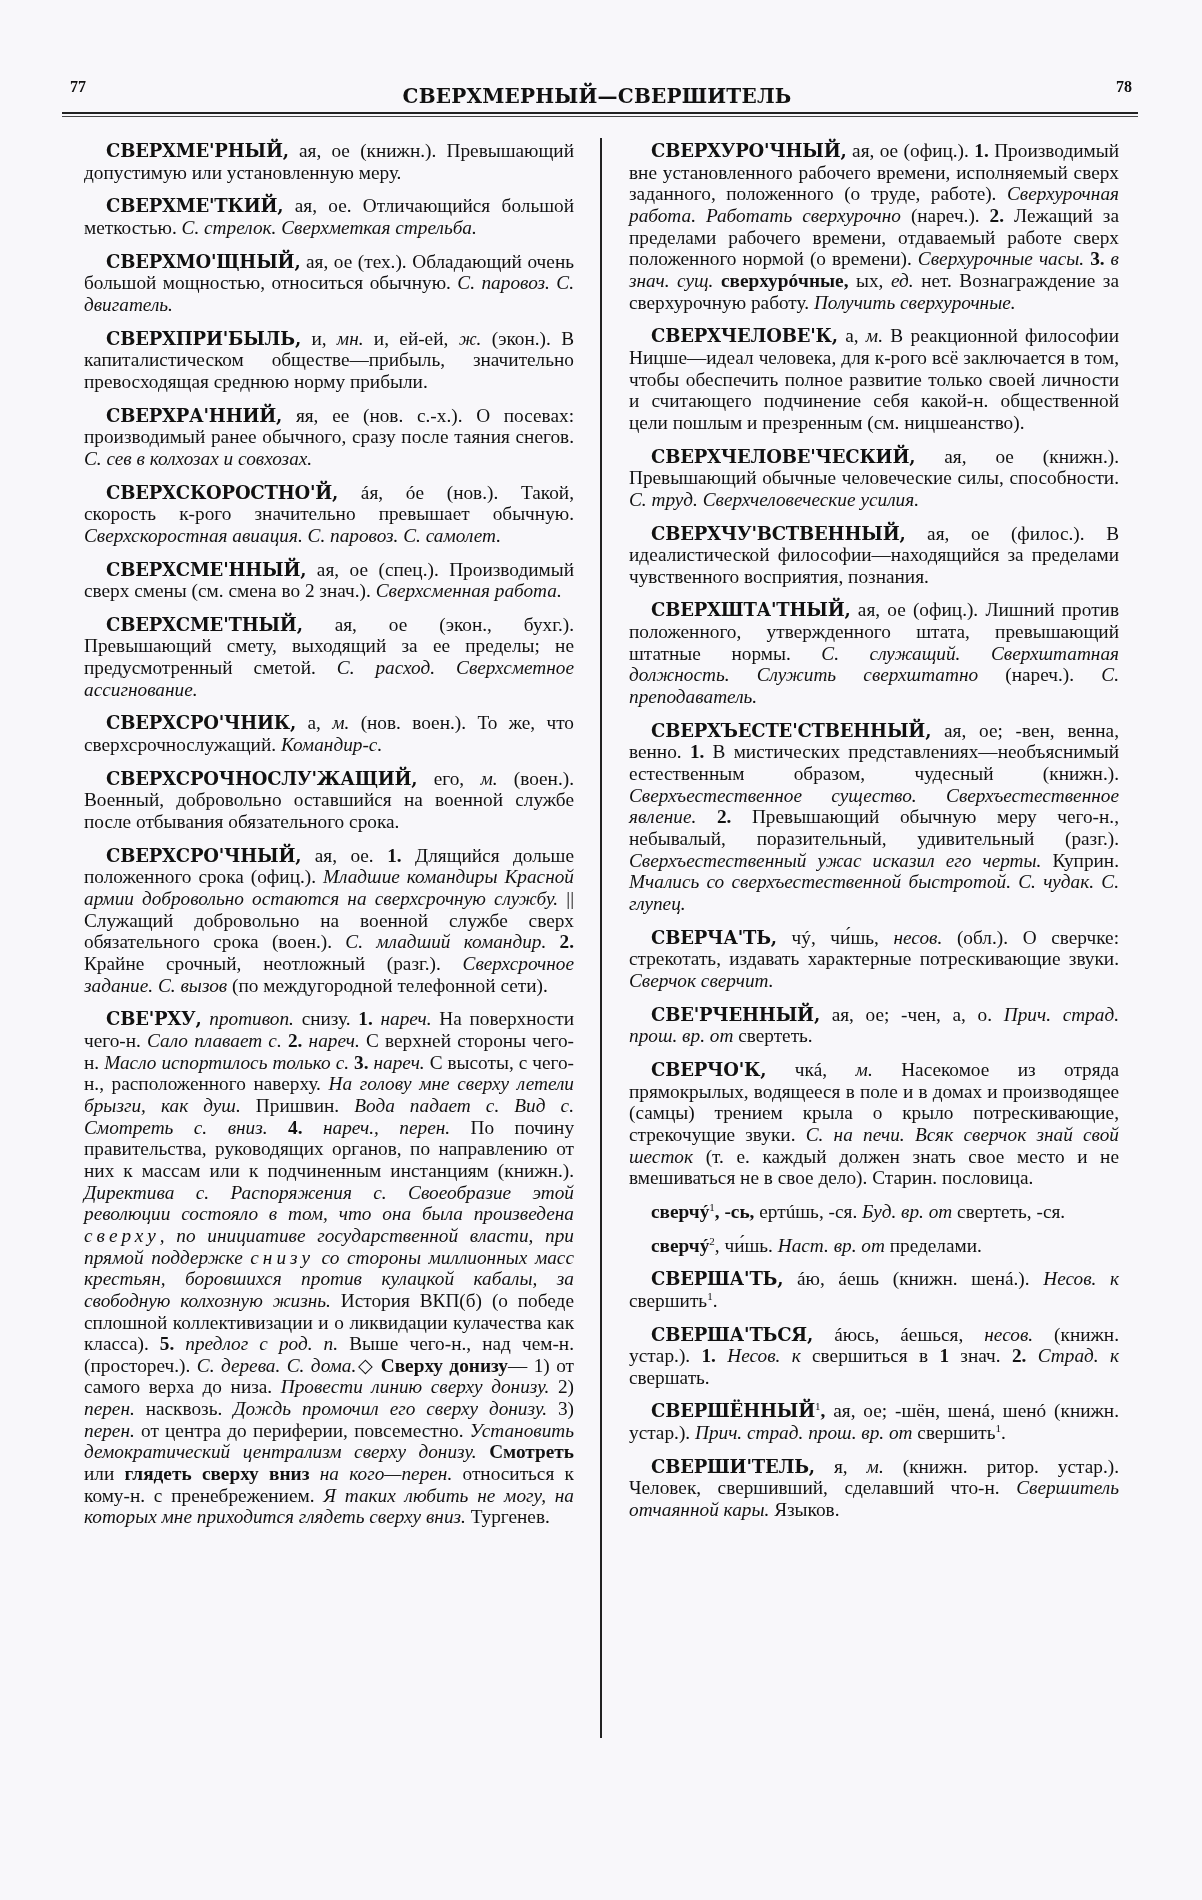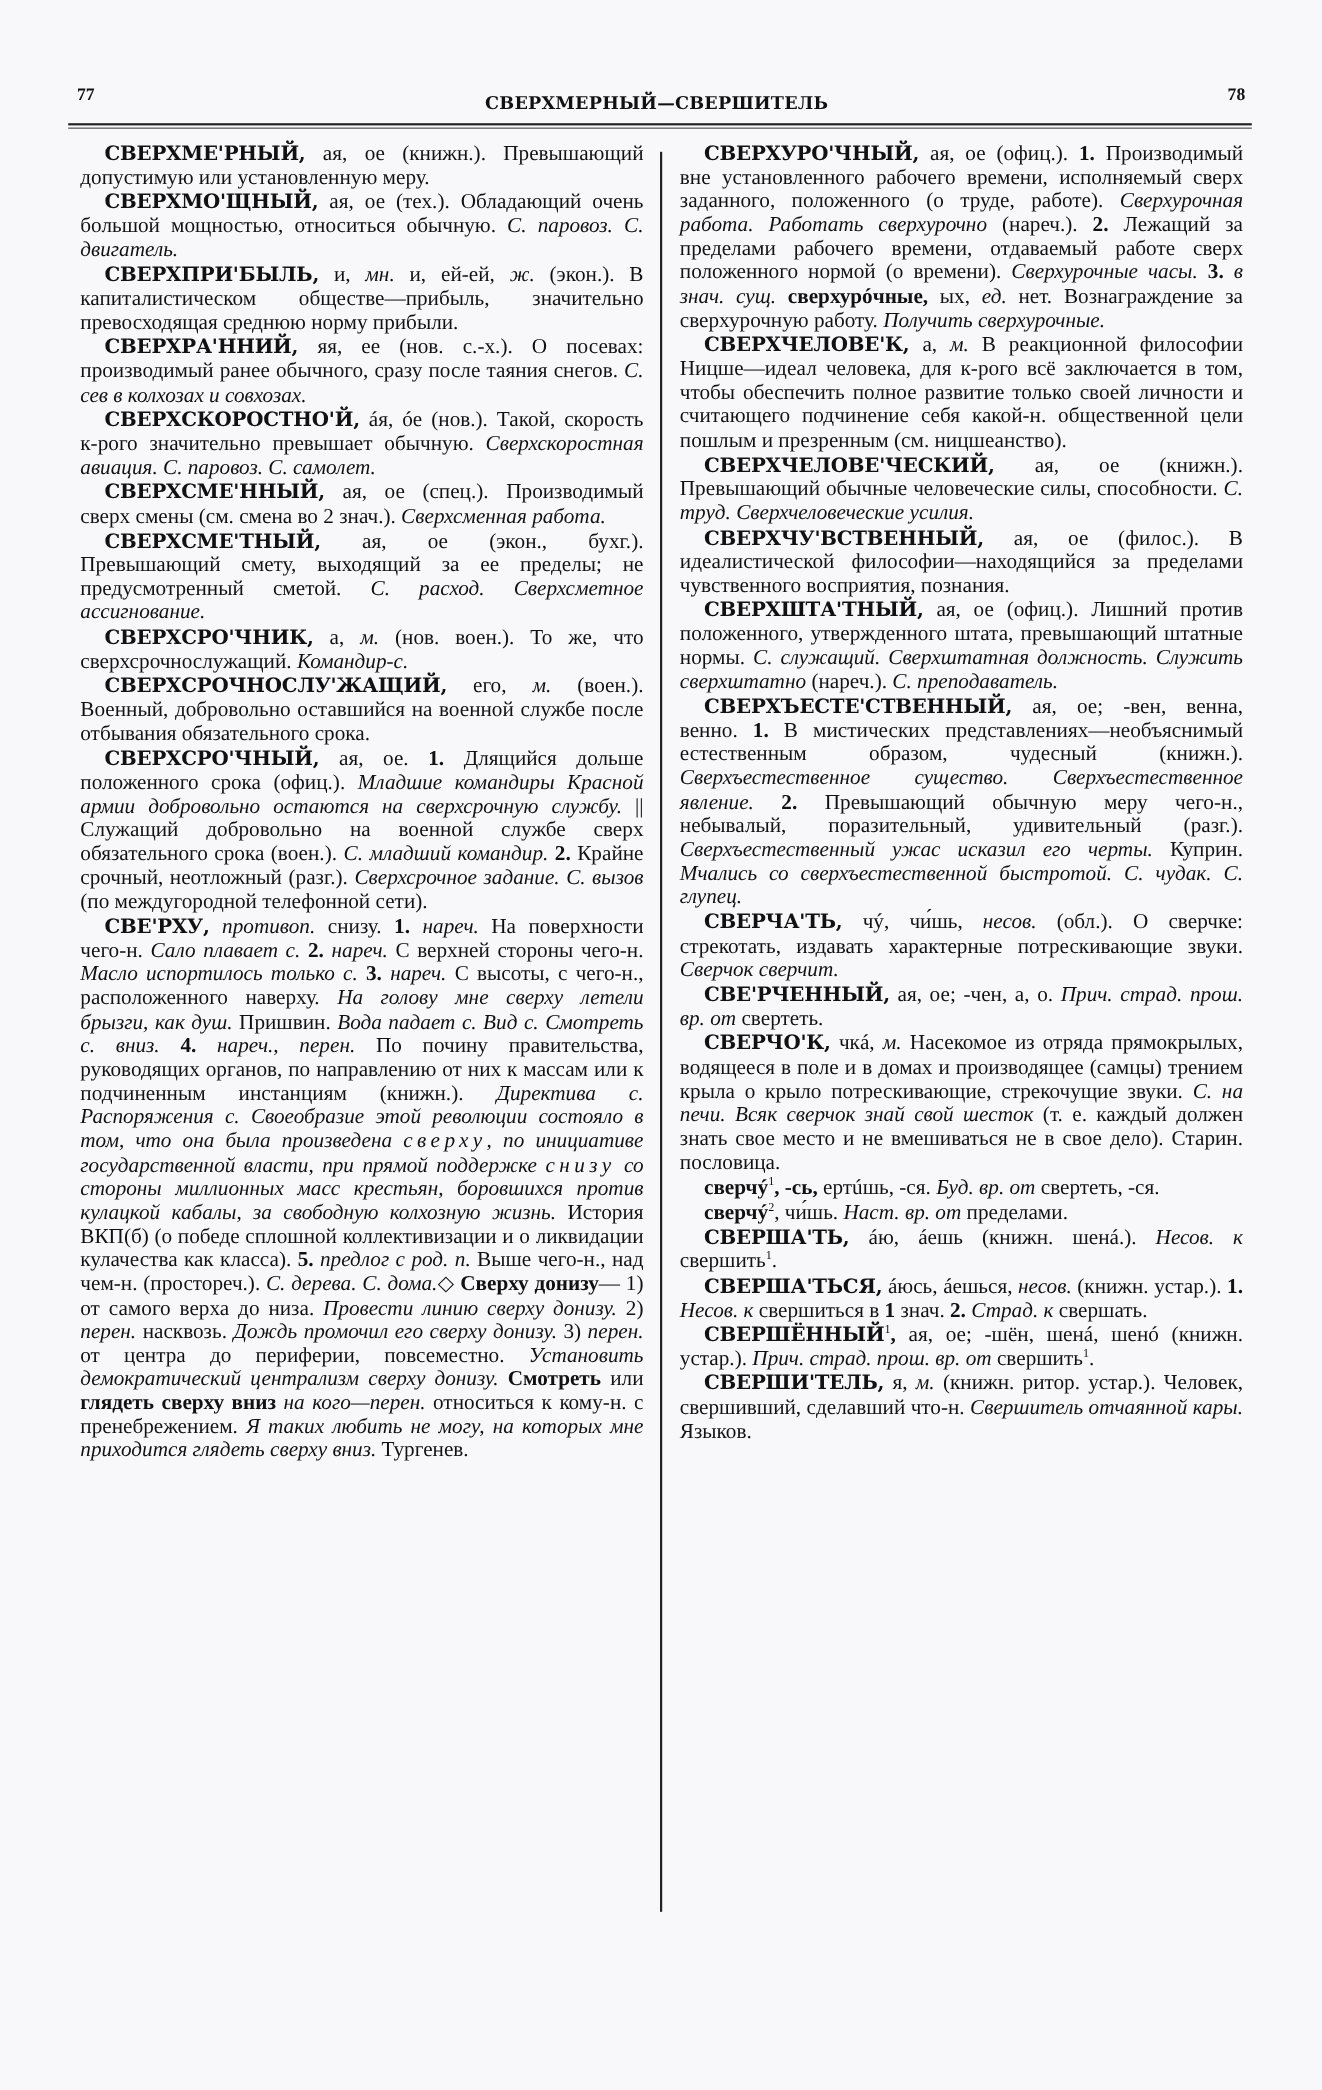--- a/index.html
+++ b/index.html
@@ -15,60 +15,61 @@
     position: absolute; left: 62px; top: 74px; width: 1070px; height: 40px;
   }
   .page-num {
     position: absolute; top: 4px;
     font-family: "Liberation Serif", serif; font-weight: bold; font-size: 16px;
   }
   .page-num.left { left: 8px; }
   .page-num.right { right: 0px; }
   .running-head {
     position: absolute; left: 0; right: 0; top: 10px; text-align: center;
-    font-family: "DejaVu Serif", serif; font-weight: bold; font-size: 16px; letter-spacing: 0.2px;
+    font-family: "DejaVu Serif", serif; font-weight: bold; font-size: 20px; letter-spacing: 0.2px;
   }
   .rule {
     position: absolute; left: 0; right: -6px; top: 38px; height: 0;
     border-top: 2px solid #222; 
   }
   .rule2 {
     position: absolute; left: 0; right: -6px; top: 42px; height: 0;
     border-top: 1px solid #444;
   }
   .column {
     position: absolute; top: 128px;
     font-size: 19.3px; line-height: 21.65px;
     text-align: justify; hyphens: manual;
   }
   .column.left { left: 72px; width: 514px; }
   .column.right { left: 617px; width: 514px; }
   .divider {
     position: absolute; left: 600px; top: 138px; width: 2px; height: 1600px; background: #222;
   }
-  .entry { margin: 1px; text-indent: 22px; }
+  .entry { margin: 12px; text-indent: 22px; }
   .hw { font-family: "DejaVu Serif", serif; font-weight: bold; font-size: 18px; letter-spacing: -0.2px; }
   .b { font-weight: bold; }
   i { font-style: italic; }
   .sp { letter-spacing: 4px; }
   sup { font-size: 11px; line-height: 0; }
 </style>
 </head>
 <body>
 
 <div class="page-header">
   <span class="page-num left">77</span>
   <span class="running-head">СВЕРХМЕРНЫЙ—СВЕРШИТЕЛЬ</span>
   <span class="page-num right">78</span>
   <div class="rule"></div>
   <div class="rule2"></div>
 </div>
 
 <div class="column left" id="col-left">
     <p class="entry"><span class="hw">СВЕРХМЕ'РНЫЙ,</span><span> ая, ое (книжн.). Превышающий допустимую или установленную меру.</span></p>
+    <p class="entry"><span class="hw">СВЕРХМЕ'ТКИЙ,</span><span> ая, ое. Отличающийся большой меткостью. </span><i>С. стрелок. Сверхметкая стрельба.</i></p>
     <p class="entry"><span class="hw">СВЕРХМО'ЩНЫЙ,</span><span> ая, ое (тех.). Обладающий очень большой мощностью, относиться обычную. </span><i>С. паровоз. С. двигатель.</i></p>
     <p class="entry"><span class="hw">СВЕРХПРИ'БЫЛЬ,</span><span> и, </span><i>мн.</i><span> и, ей-ей, </span><i>ж.</i><span> (экон.). В капиталистическом обществе—прибыль, значительно превосходящая среднюю норму прибыли.</span></p>
     <p class="entry"><span class="hw">СВЕРХРА'ННИЙ,</span><span> яя, ее (нов. с.-х.). О посевах: производимый ранее обычного, сразу после таяния снегов. </span><i>С. сев в колхозах и совхозах.</i></p>
     <p class="entry"><span class="hw">СВЕРХСКОРОСТНО'Й,</span><span> áя, óе (нов.). Такой, скорость к-рого значительно превышает обычную. </span><i>Сверхскоростная авиация. С. паровоз. С. самолет.</i></p>
     <p class="entry"><span class="hw">СВЕРХСМЕ'ННЫЙ,</span><span> ая, ое (спец.). Производимый сверх смены (см. смена во 2 знач.). </span><i>Сверхсменная работа.</i></p>
     <p class="entry"><span class="hw">СВЕРХСМЕ'ТНЫЙ,</span><span> ая, ое (экон., бухг.). Превышающий смету, выходящий за ее пределы; не предусмотренный сметой. </span><i>С. расход. Сверхсметное ассигнование.</i></p>
     <p class="entry"><span class="hw">СВЕРХСРО'ЧНИК,</span><span> а, </span><i>м.</i><span> (нов. воен.). То же, что сверхсрочнослужащий. </span><i>Командир-с.</i></p>
     <p class="entry"><span class="hw">СВЕРХСРОЧНОСЛУ'ЖАЩИЙ,</span><span> его, </span><i>м.</i><span> (воен.). Военный, добровольно оставшийся на военной службе после отбывания обязательного срока.</span></p>
     <p class="entry"><span class="hw">СВЕРХСРО'ЧНЫЙ,</span><span> ая, ое. </span><span class="b">1.</span><span> Длящийся дольше положенного срока (офиц.). </span><i>Младшие командиры Красной армии добровольно остаются на сверхсрочную службу.</i><span> || Служащий добровольно на военной службе сверх обязательного срока (воен.). </span><i>С. младший командир.</i><span> </span><span class="b">2.</span><span> Крайне срочный, неотложный (разг.). </span><i>Сверхсрочное задание. С. вызов</i><span> (по междугородной телефонной сети).</span></p>
     <p class="entry"><span class="hw">СВЕ'РХУ,</span><span> </span><i>противоп.</i><span> снизу. </span><span class="b">1.</span><span> </span><i>нареч.</i><span> На поверхности чего-н. </span><i>Сало плавает с.</i><span> </span><span class="b">2.</span><span> </span><i>нареч.</i><span> С верхней стороны чего-н. </span><i>Масло испортилось только с.</i><span> </span><span class="b">3.</span><span> </span><i>нареч.</i><span> С высоты, с чего-н., расположенного наверху. </span><i>На голову мне сверху летели брызги, как душ.</i><span> Пришвин. </span><i>Вода падает с. Вид с. Смотреть с. вниз.</i><span> </span><span class="b">4.</span><span> </span><i>нареч., перен.</i><span> По почину правительства, руководящих органов, по направлению от них к массам или к подчиненным инстанциям (книжн.). </span><i>Директива с. Распоряжения с. Своеобразие этой революции состояло в том, что она была произведена </i><i class="sp">сверху</i><i>, по инициативе государственной власти, при прямой поддержке </i><i class="sp">снизу</i><i> со стороны миллионных масс крестьян, боровшихся против кулацкой кабалы, за свободную колхозную жизнь.</i><span> История ВКП(б) (о победе сплошной коллективизации и о ликвидации кулачества как класса). </span><span class="b">5.</span><span> </span><i>предлог с род. п.</i><span> Выше чего-н., над чем-н. (простореч.). </span><i>С. дерева. С. дома.</i><span>◇ </span><span class="b">Сверху донизу</span><span>— 1) от самого верха до низа. </span><i>Провести линию сверху донизу.</i><span> 2) </span><i>перен.</i><span> насквозь. </span><i>Дождь промочил его сверху донизу.</i><span> 3) </span><i>перен.</i><span> от центра до периферии, повсеместно. </span><i>Установить демократический централизм сверху донизу.</i><span> </span><span class="b">Смотреть</span><span> или </span><span class="b">глядеть сверху вниз</span><span> </span><i>на кого—перен.</i><span> относиться к кому-н. с пренебрежением. </span><i>Я таких любить не могу, на которых мне приходится глядеть сверху вниз.</i><span> Тургенев.</span></p>

